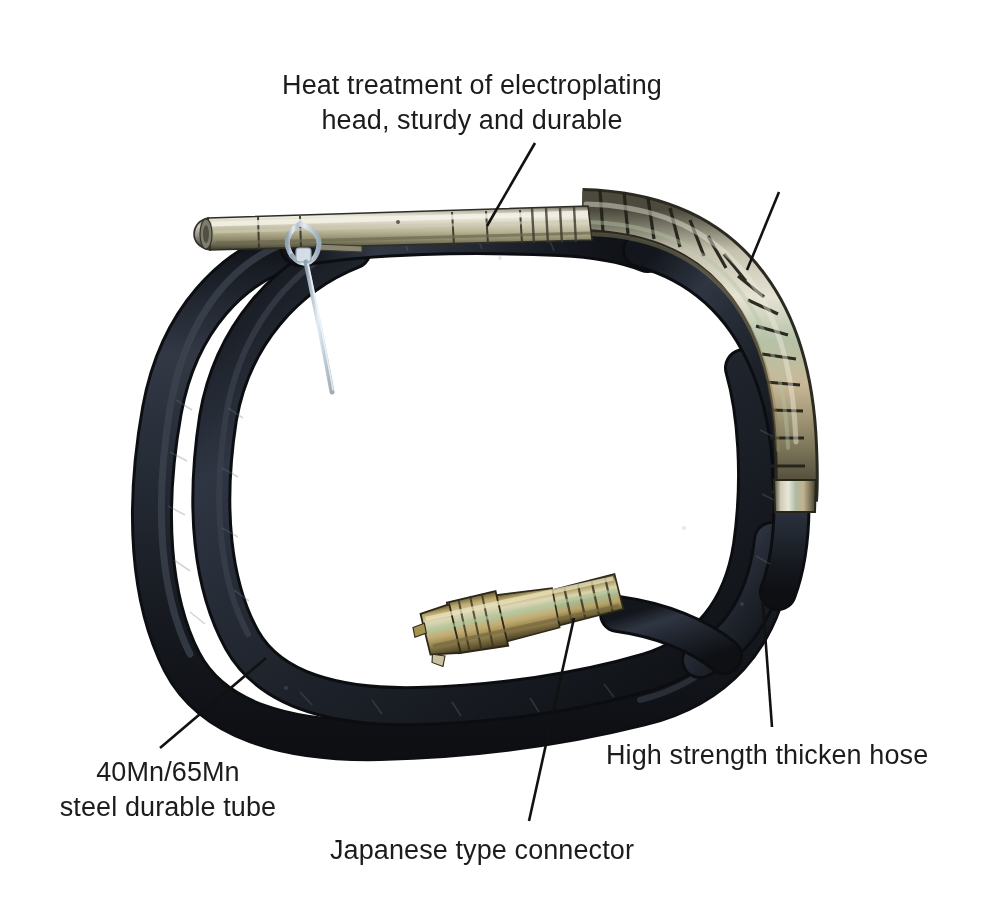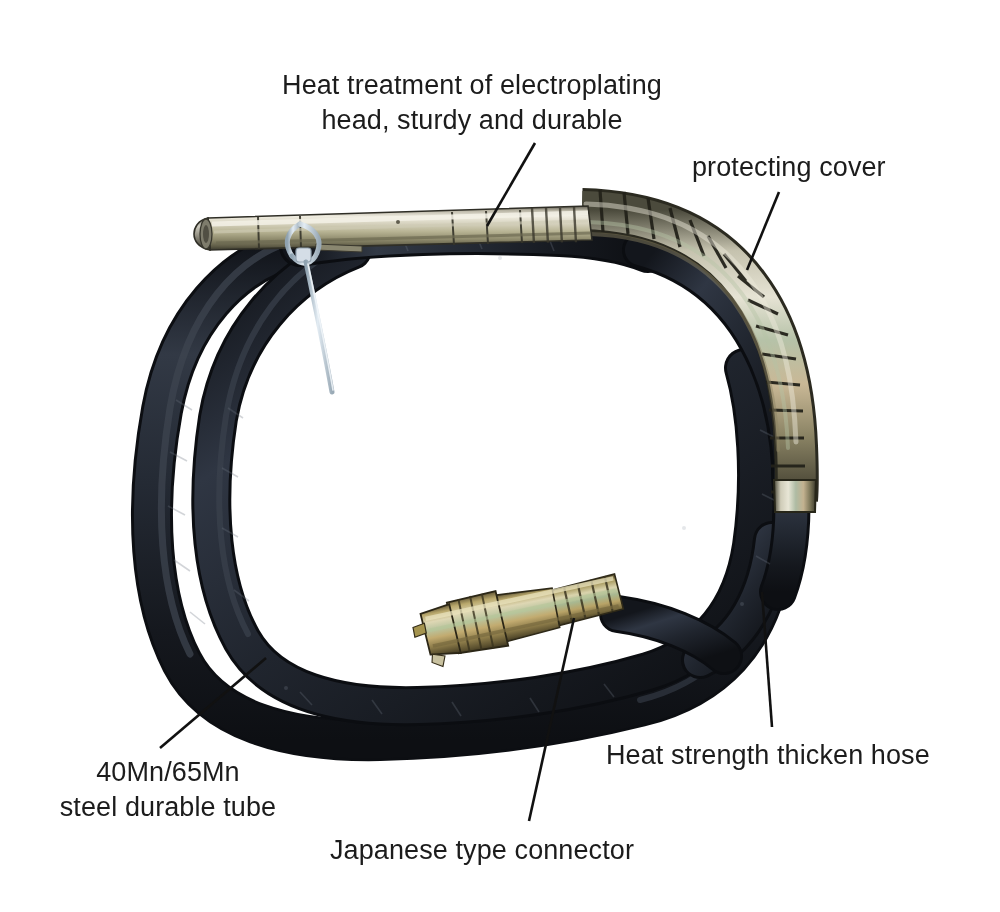--- a/index.html
+++ b/index.html
@@ -336,22 +336,21 @@
     <line x1="535" y1="143" x2="487" y2="226" stroke="#111111" stroke-width="2.6"></line>
     <line x1="779" y1="192" x2="747" y2="270" stroke="#111111" stroke-width="2.6"></line>
     <line x1="266" y1="658" x2="160" y2="748" stroke="#111111" stroke-width="2.6"></line>
     <line x1="762" y1="592" x2="772" y2="727" stroke="#111111" stroke-width="2.6"></line>
     <line x1="574" y1="618" x2="529" y2="821" stroke="#111111" stroke-width="2.6"></line>
   </svg>
 
   <div class="callout c-center" style="left:255px; top:68px; width:434px;">Heat treatment of electroplating
 head, sturdy and durable</div>
 
-  <div class="callout c-left" style="left:692px; top:150px;">protecting cover</div>
 
   <div class="callout c-center" style="left:38px; top:755px; width:260px;">40Mn/65Mn
 steel durable tube</div>
 
-  <div class="callout c-left" style="left:606px; top:738px;">Heat strength thicken hose</div>
+  <div class="callout c-left" style="left:606px; top:738px;">High strength thicken hose</div>
 
   <div class="callout c-left" style="left:330px; top:833px;text-align:right;">Japanese type connector</div>
 
 </div>
 
 </body></html>

